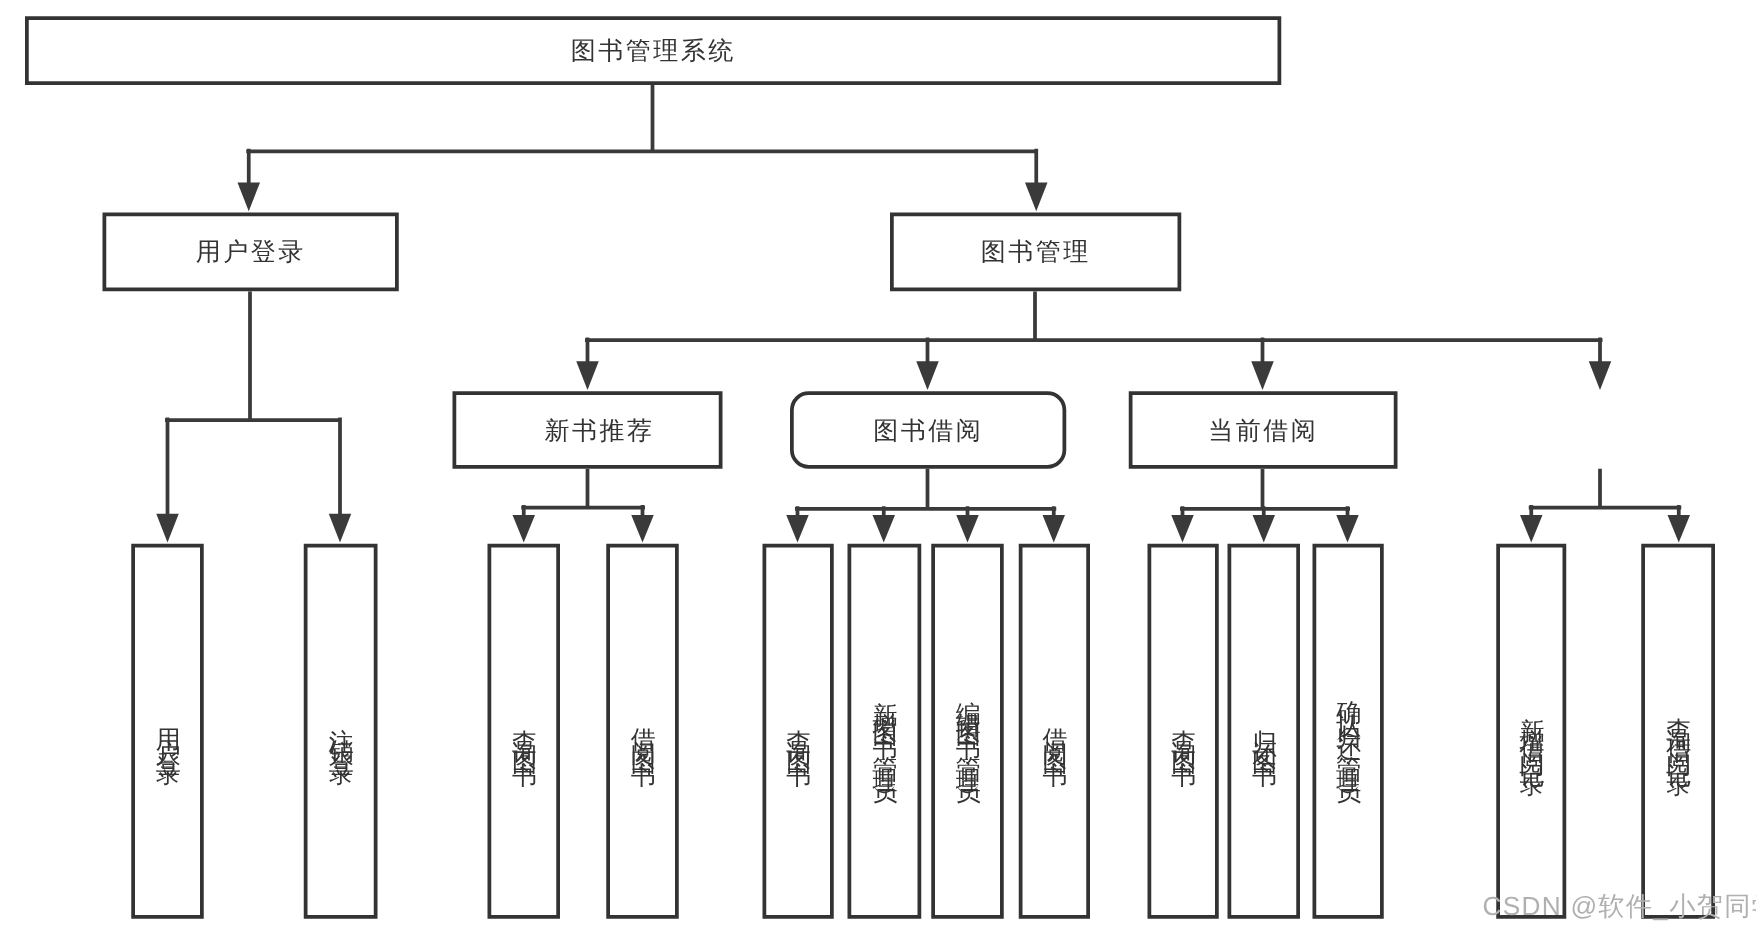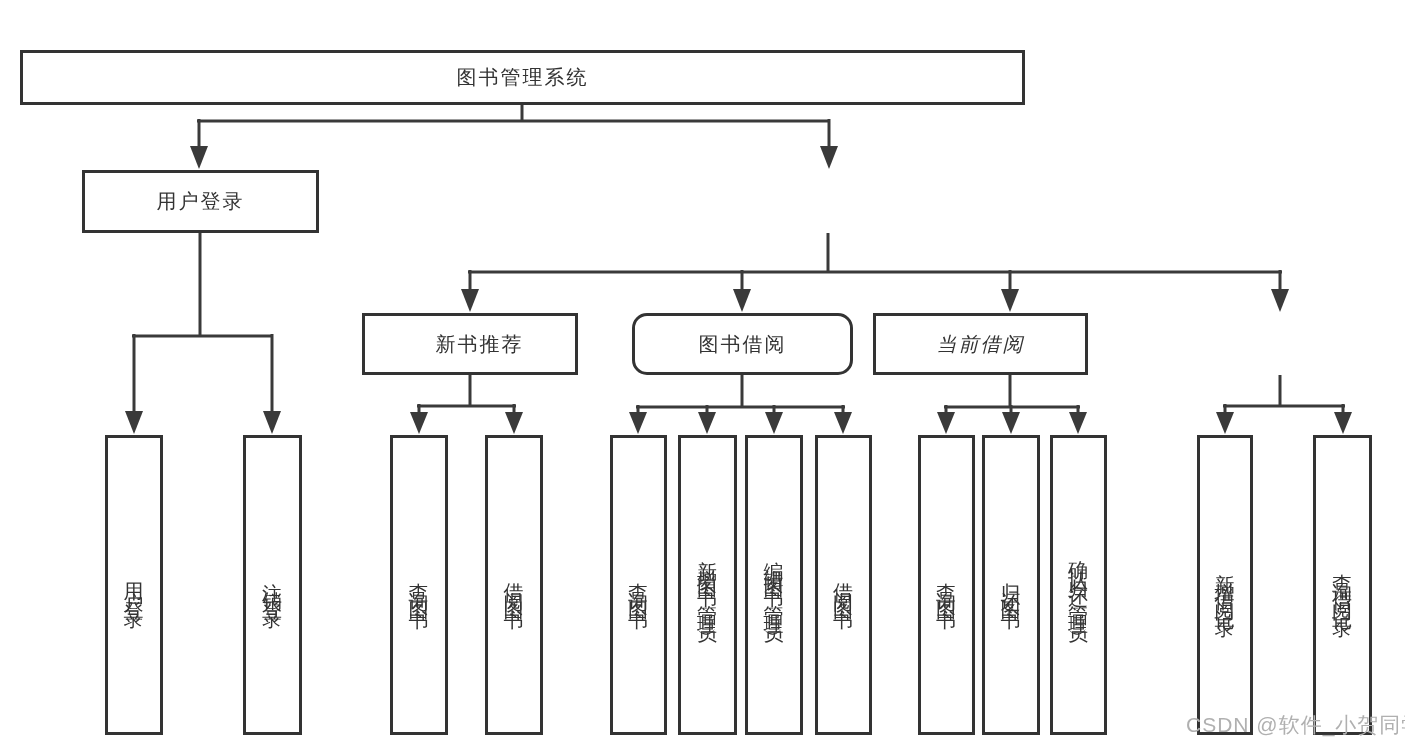--- a/index.html
+++ b/index.html
@@ -114,27 +114,28 @@
     <polygon points="1069,412 1087,412 1078,434"></polygon>
 
     <line x1="1280" y1="375" x2="1280" y2="406"></line>
     <line x1="1223" y1="406" x2="1345" y2="406"></line>
     <line x1="1225" y1="404" x2="1225" y2="414"></line>
     <polygon points="1216,412 1234,412 1225,434"></polygon>
     <line x1="1343" y1="404" x2="1343" y2="414"></line>
     <polygon points="1334,412 1352,412 1343,434"></polygon>
   </svg>
 
-  <div class="node hnode" style="left:20px; top:13px; width:1005px; height:55px;margin-top:37px;">图书管理系统</div>
+  <div class="node hnode" style="left:20px; top:13px; width:1005px; height:55px;">图书管理系统</div>
 
   <div class="node hnode" style="left:82px; top:170px; width:237px; height:63px;">用户登录</div>
+  <div class="node hnode" style="left:712px; top:170px; width:233px; height:63px;">图书管理</div>
 
   <div class="node hnode" style="left:362px; top:313px; width:216px; height:62px;padding-left:19px;">新书推荐</div>
   <div class="node hnode" style="left:632px; top:313px; width:221px; height:62px;border-radius:15px;">图书借阅</div>
-  <div class="node hnode" style="left:873px; top:313px; width:215px; height:62px;font-style:italic;">当前借阅</div>
+  <div class="node hnode" style="left:903px; top:313px; width:215px; height:62px;">当前借阅</div>
 
   <div class="node vnode" style="left:105px; top:435px; width:58px; height:300px;">
     <span>用户登录</span>
   </div>
   <div class="node vnode" style="left:243px; top:435px; width:59px; height:300px;">
     <span>注销登录</span>
   </div>
 
   <div class="node vnode" style="left:390px; top:435px; width:58px; height:300px;">
     <span>查询图书</span>

